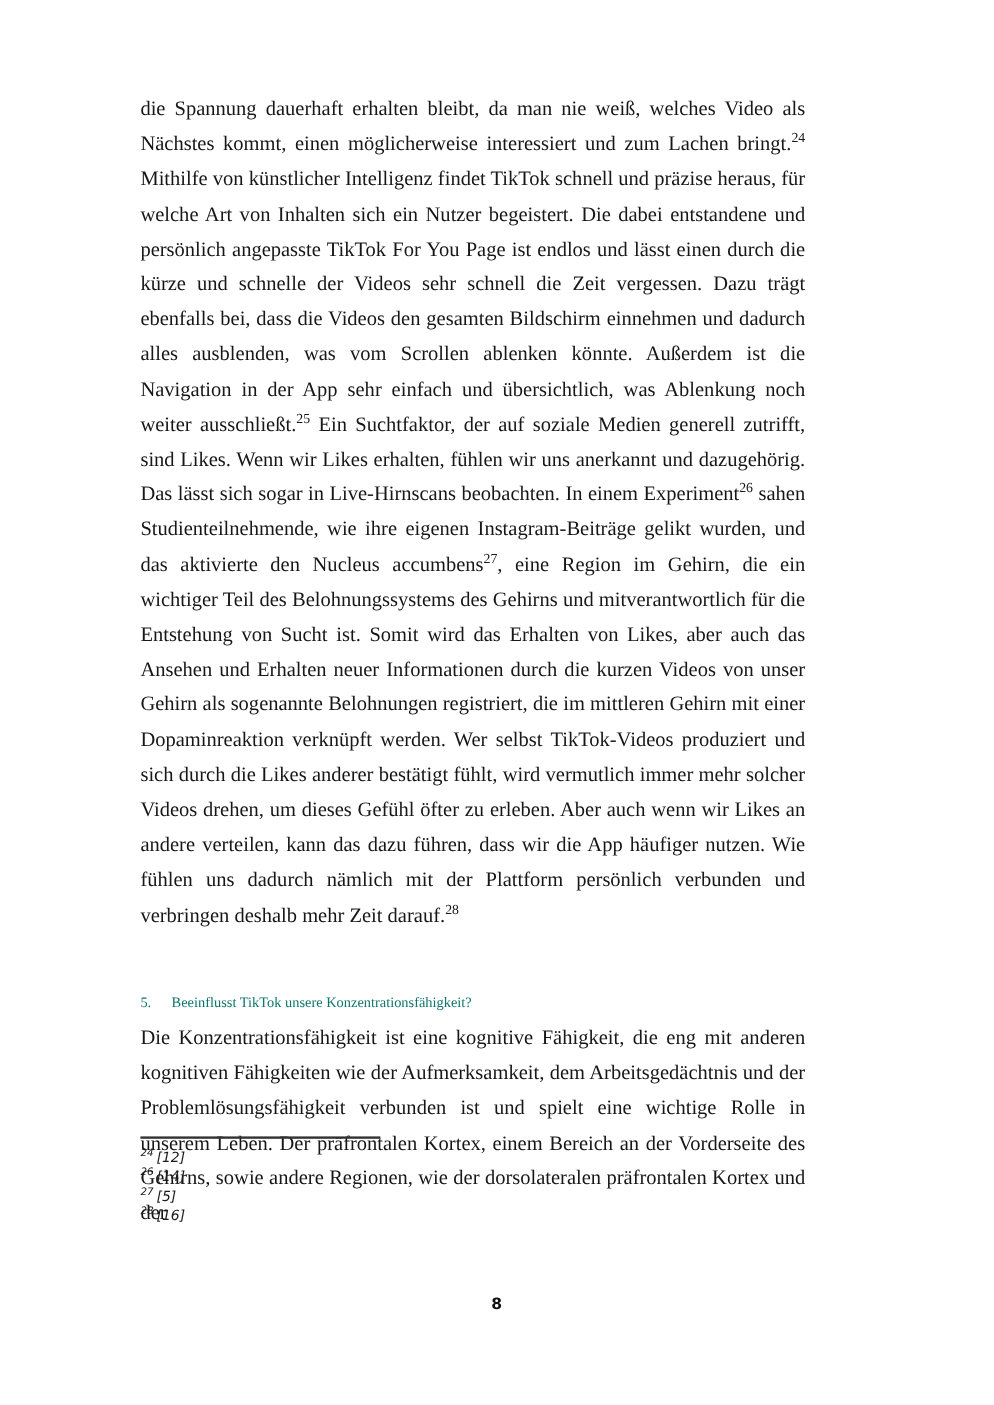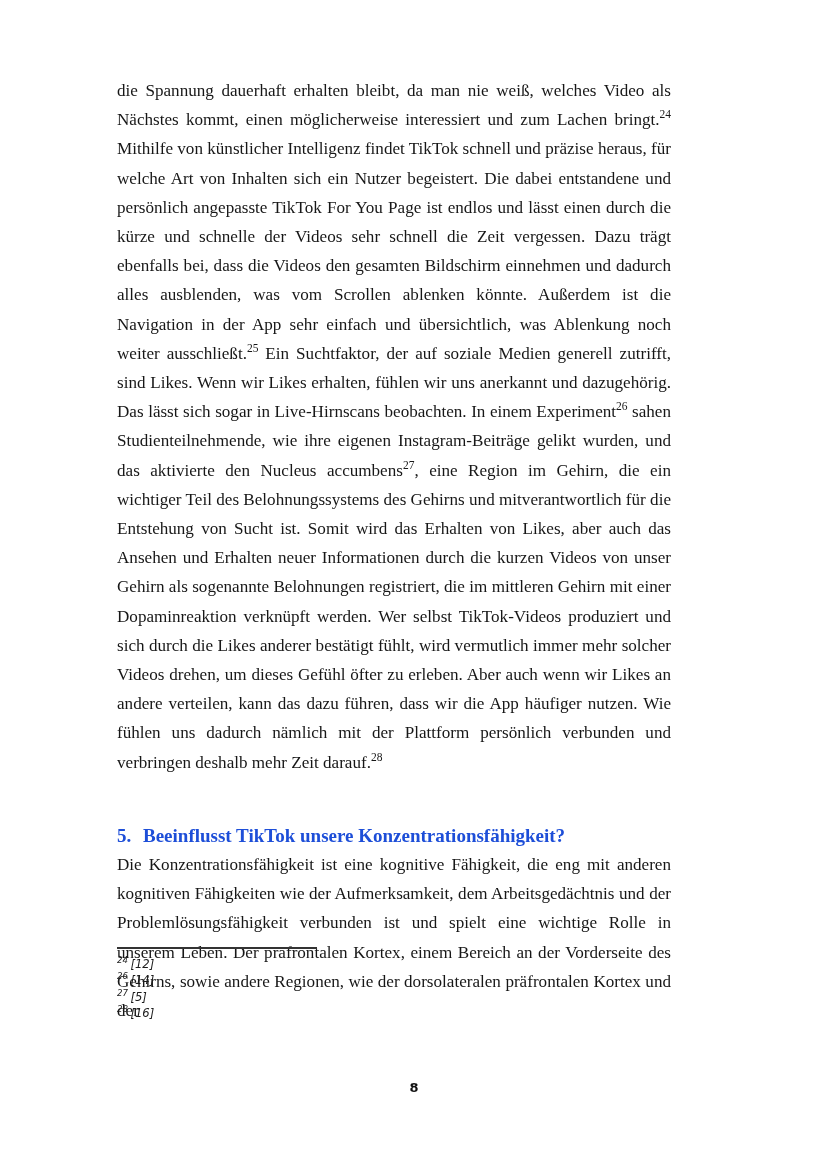--- a/index.html
+++ b/index.html
@@ -47,24 +47,24 @@
     vertical-align: super;
     line-height: 0;
   }
 
   .section-gap {
     height: 44px;
   }
 
   h2.section-heading {
     margin: 0 0 0 0;
-    font-size: 19px;
+    font-size: 12px;
     line-height: 29.2px;
-    font-weight: bold;
-    color: #1d4ed8;
+    font-weight: normal;
+    color: #0f766e;
     text-align: left;
     white-space: nowrap;
   }
   h2.section-heading .num {
     display: inline-block;
     width: 26px;
   }
 
   .footnote-area {
     position: absolute;

